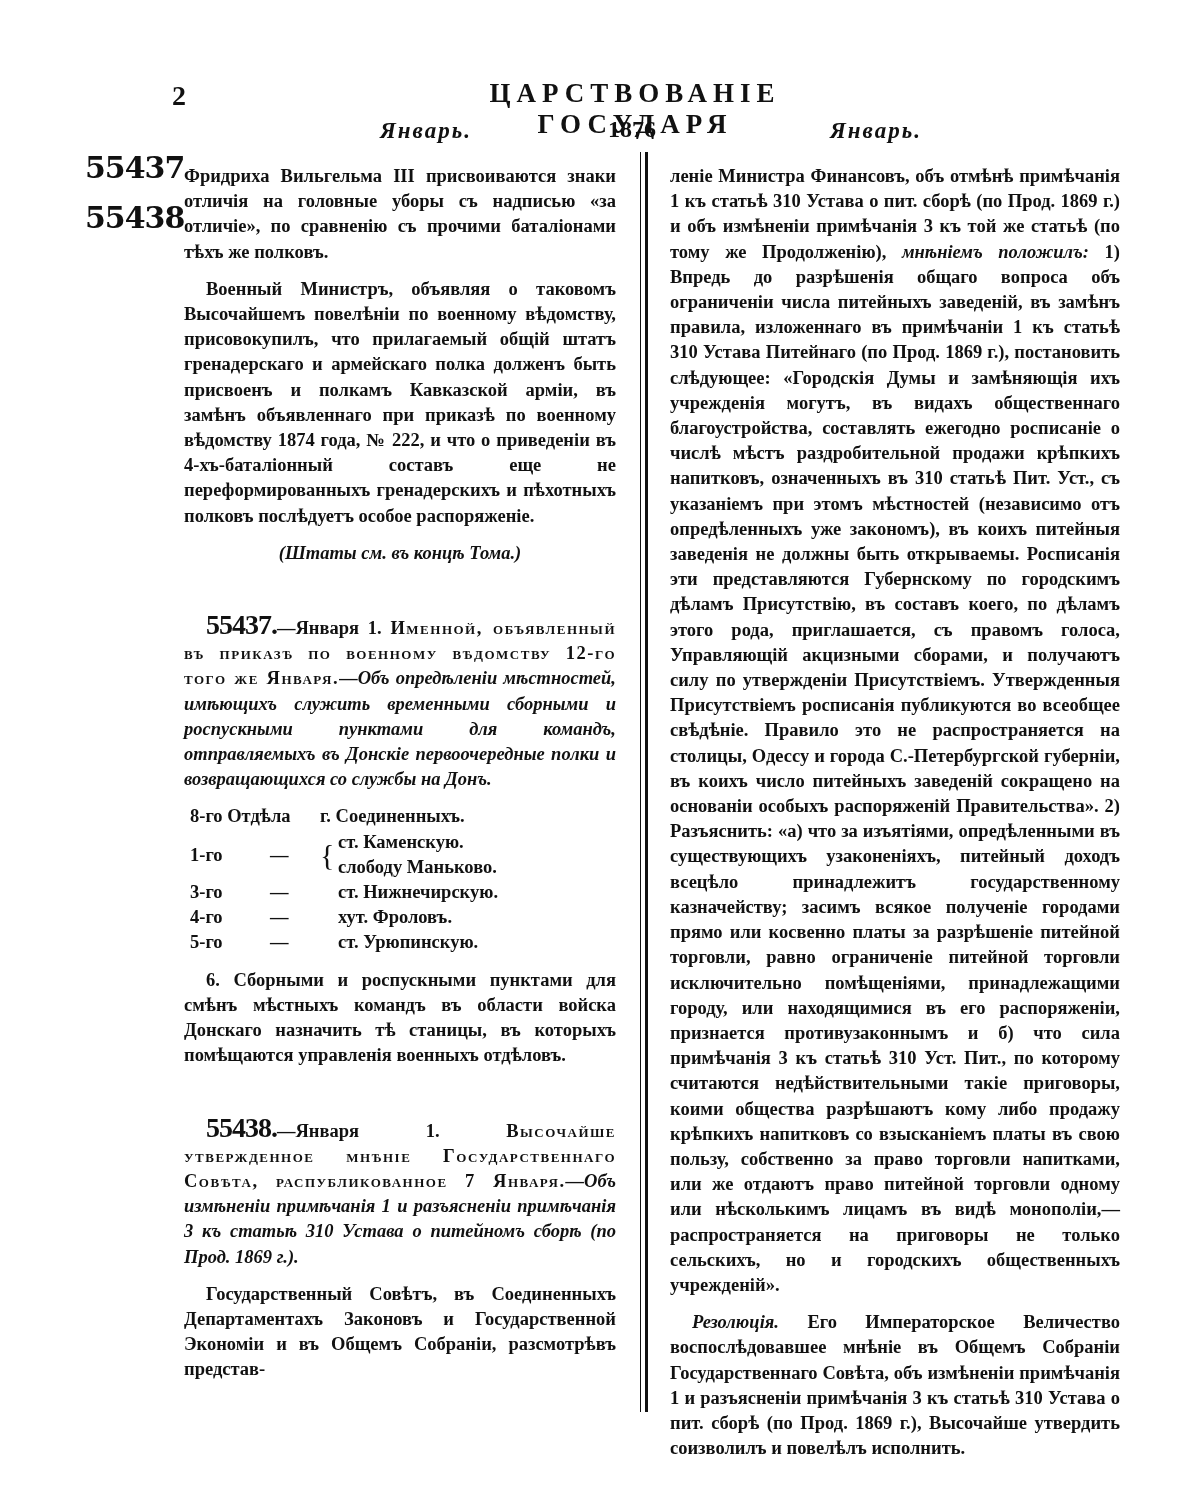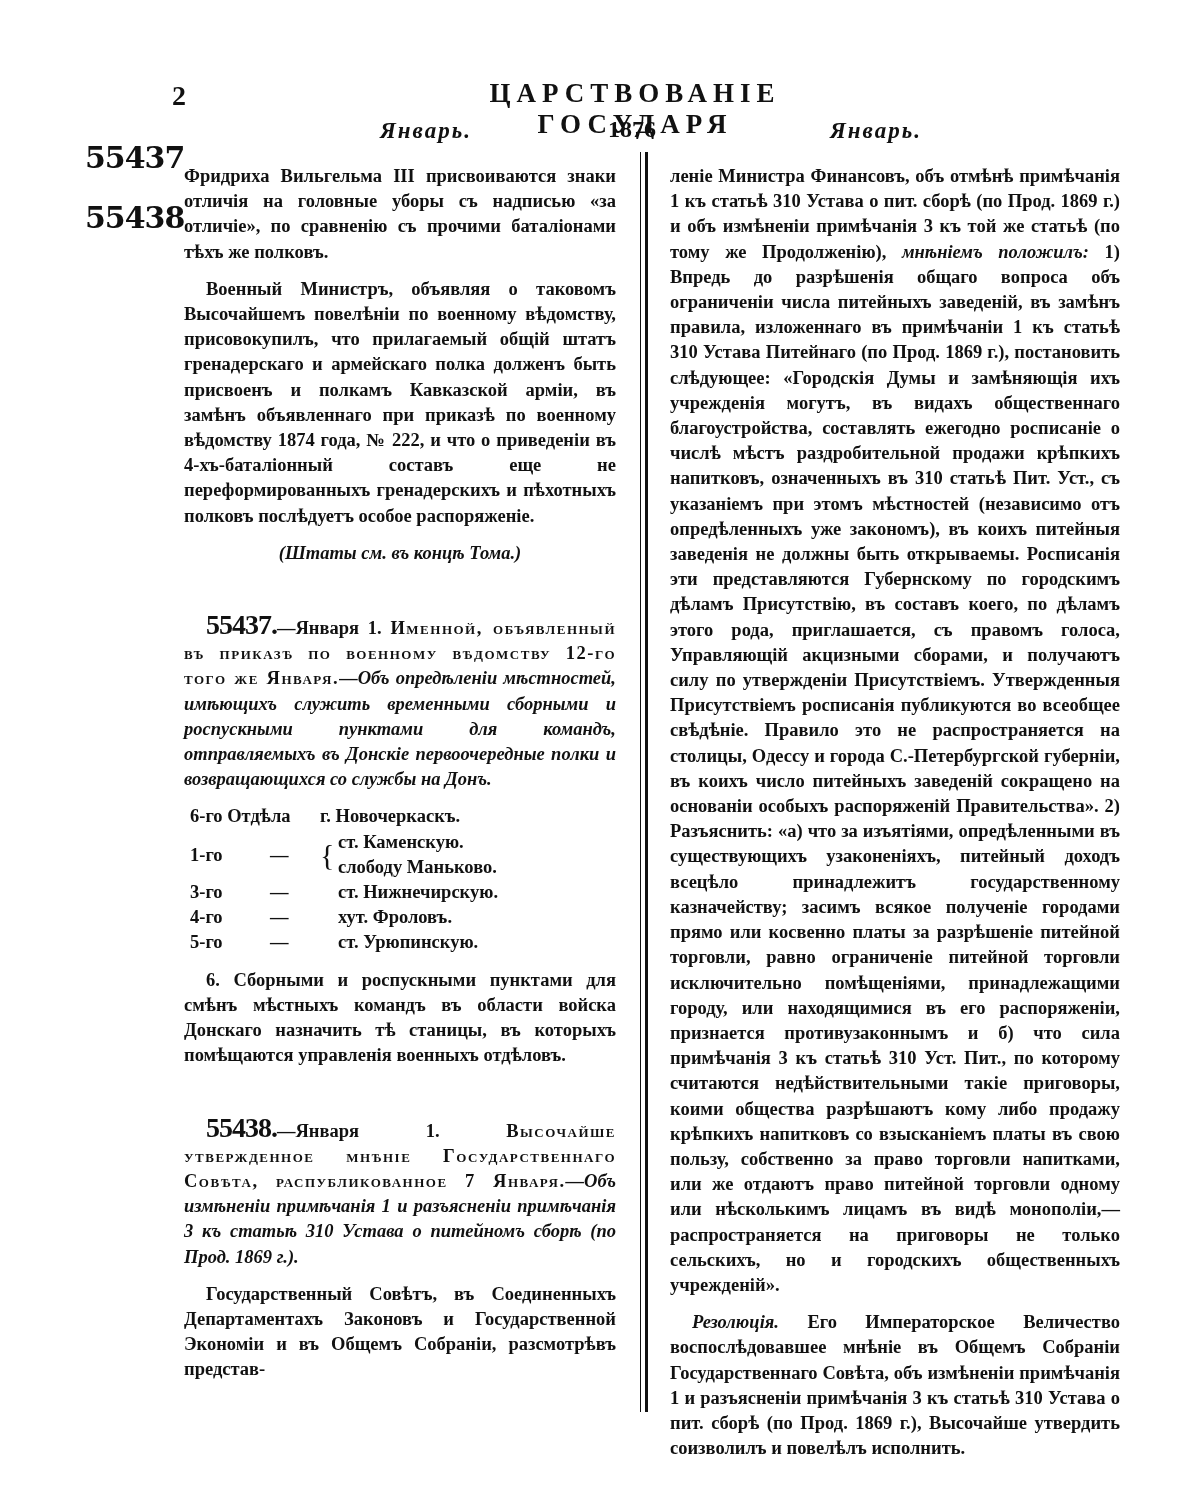--- a/index.html
+++ b/index.html
@@ -62,42 +62,42 @@
   </style>
 </head>
 <body>
 
 <div class="page-number">2</div>
 <div class="running-title">ЦАРСТВОВАНІЕ ГОСУДАРЯ</div>
 <div class="month-left">Январь.</div>
 <div class="year">1876</div>
 <div class="month-right">Январь.</div>
 
-<div class="margin-num" style="top:140px;">55437</div>
+<div class="margin-num" style="top:150px;">55437</div>
 <div class="margin-num" style="top:200px;">55438</div>
 
 <div class="divider-thin"></div>
 <div class="divider-thick"></div>
 
 <div class="column col-left">
   <p>Фридриха Вильгельма III присвоиваются знаки отличія на головные уборы съ надписью «за отличіе», по сравненію съ прочими баталіонами тѣхъ же полковъ.</p>
   <p class="indent">Военный Министръ, объявляя о таковомъ Высочайшемъ повелѣніи по военному вѣдомству, присовокупилъ, что прилагаемый общій штатъ гренадерскаго и армейскаго полка долженъ быть присвоенъ и полкамъ Кавказской арміи, въ замѣнъ объявленнаго при приказѣ по военному вѣдомству 1874 года, № 222, и что о приведеніи въ 4-хъ-баталіонный составъ еще не переформированныхъ гренадерскихъ и пѣхотныхъ полковъ послѣдуетъ особое распоряженіе.</p>
   <p class="center it">(Штаты см. въ концѣ Тома.)</p>
   <div class="gap"></div>
 
   <p class="indent art-head">
     <span class="num">55437.</span><span>—Января 1.</span>
     <span class="sc">Именной, объявленный въ приказѣ по военному вѣдомству 12-го того же Января.</span><span class="it">—Объ опредѣленіи мѣстностей, имѣющихъ служить временными сборными и роспускными пунктами для командъ, отправляемыхъ въ Донскіе первоочередные полки и возвращающихся со службы на Донъ.</span>
   </p>
 
   <table class="distr">
     <tbody>
         <tr>
-      <td class="ord" colspan="2">6-го Отдѣла</td>
-      <td colspan="2">г. Новочеркаскъ.</td>
+      <td class="ord" colspan="2">8-го Отдѣла</td>
+      <td colspan="2">г. Соединенныхъ.</td>
     </tr>
     <tr>
       <td class="ord" rowspan="2" style="line-height:50px;">1-го</td>
       <td class="dash" rowspan="2" style="line-height:50px;">—</td>
       <td class="brace" rowspan="2">{</td>
       <td>ст. Каменскую.</td>
     </tr>
     <tr>
       <td>слободу Маньково.</td>
     </tr>

